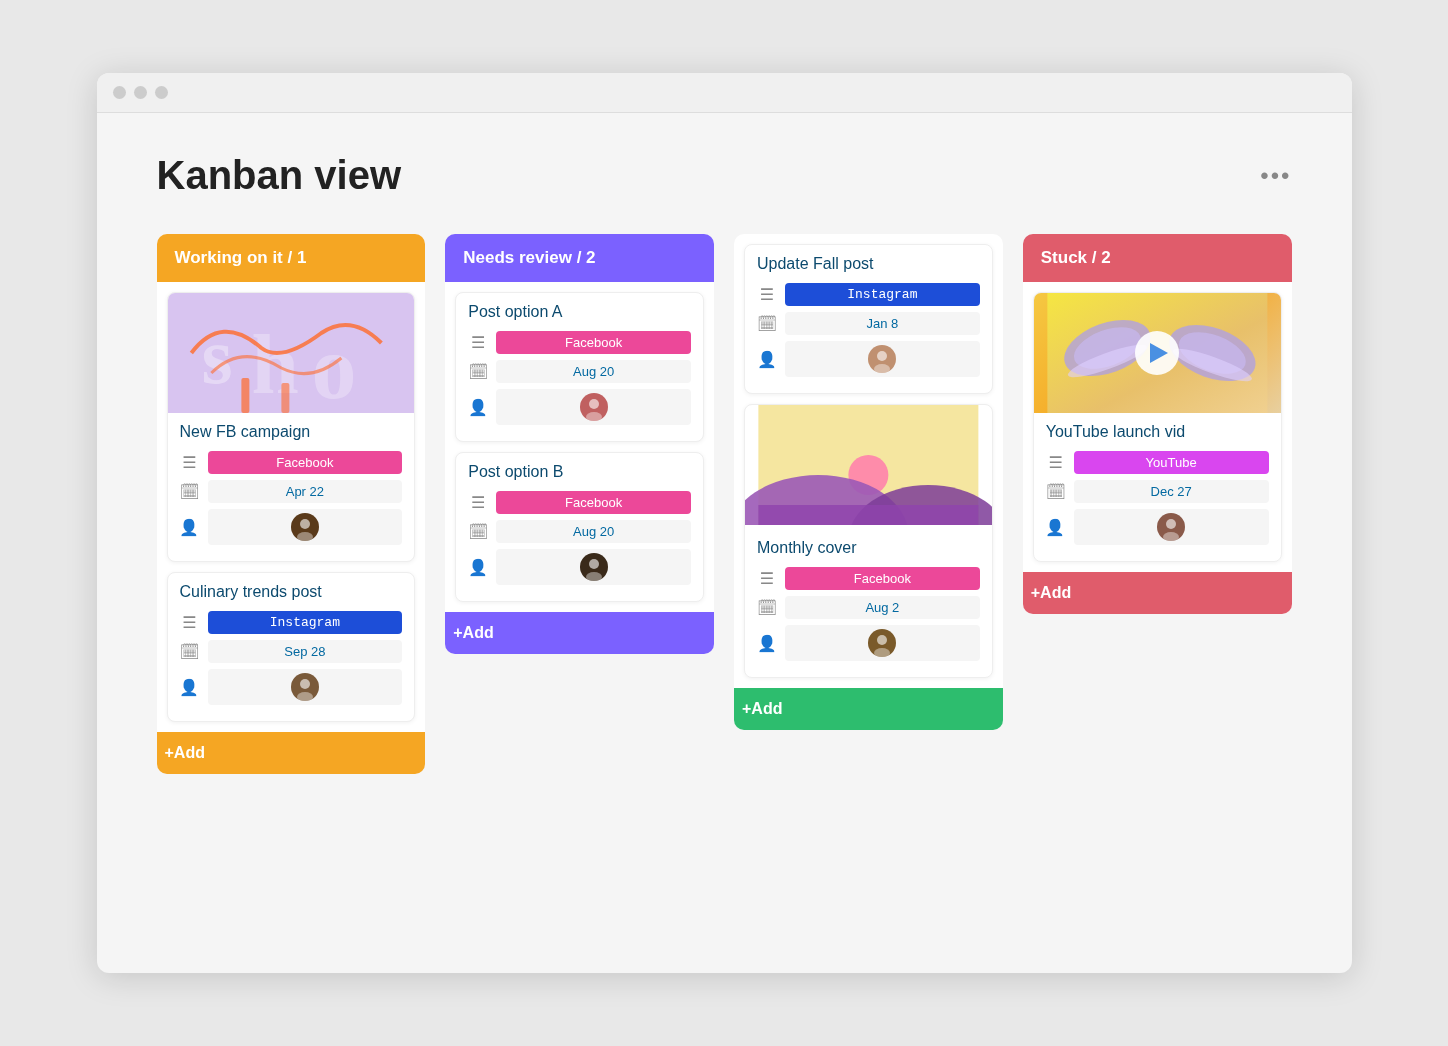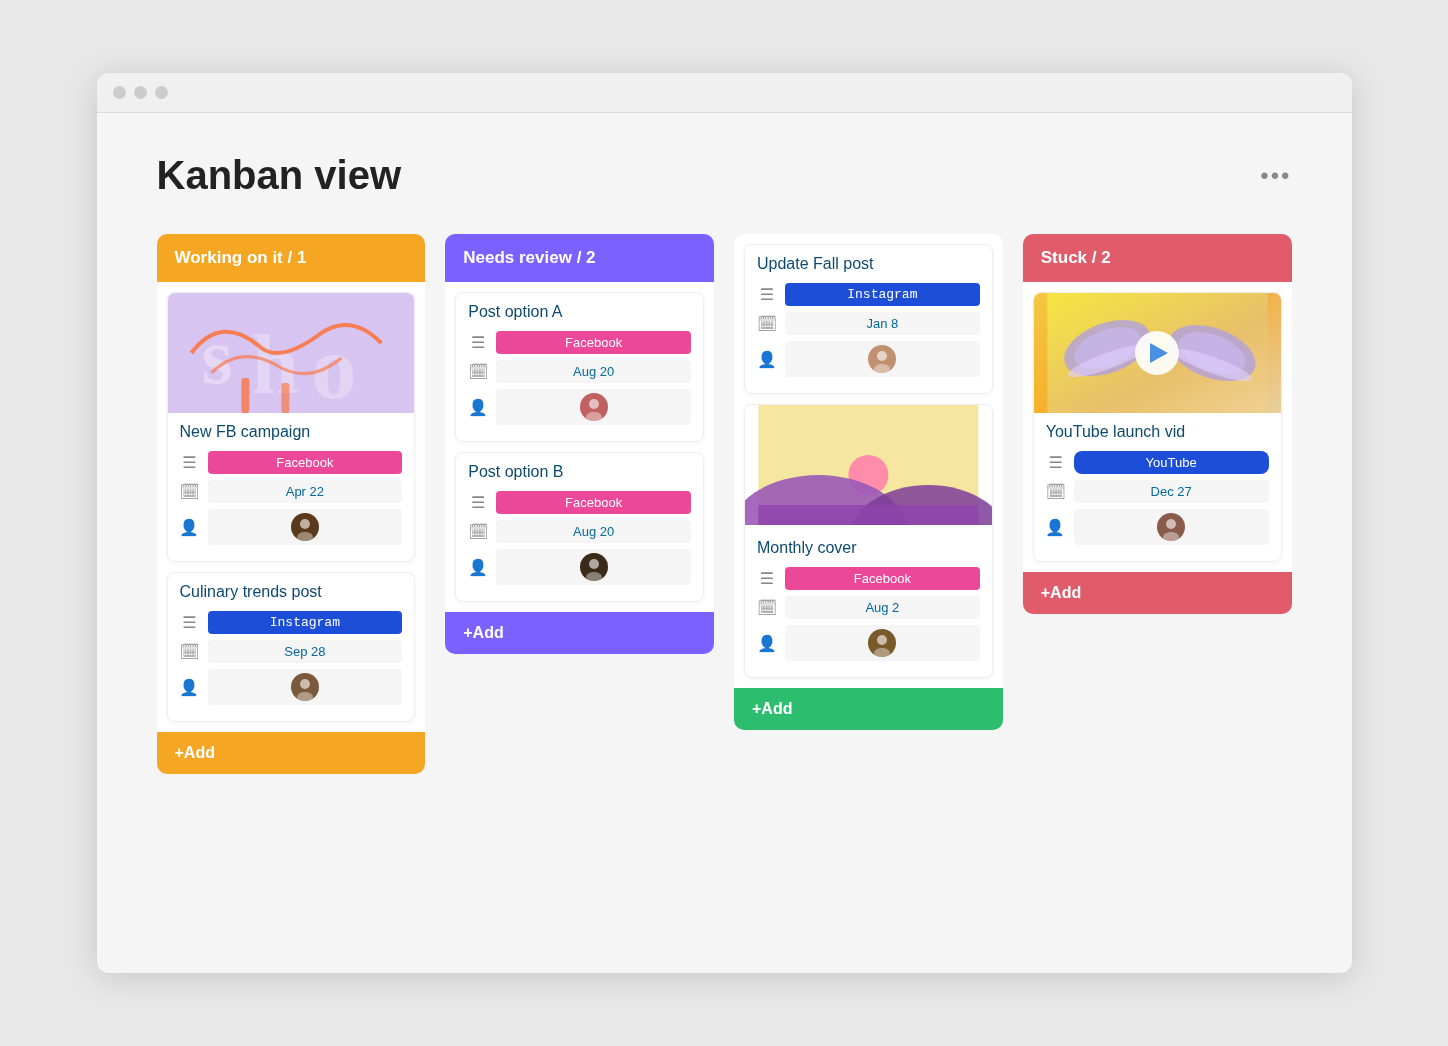--- a/index.html
+++ b/index.html
@@ -72,21 +72,21 @@
       color: #fff;
     }
     .col-body {
       background: #fff;
       padding: 10px;
       display: flex;
       flex-direction: column;
       gap: 10px;
     }
     .add-row {
-      padding: 12px 18px;
+      padding: 12px 8px;
       font-size: 16px;
       font-weight: 600;
       cursor: pointer;
     }
     
     .col-orange .col-header { background: #F5A623; }
     .col-orange .add-row { background: #F5A623; color: #fff; }
     .col-purple .col-header { background: #7B61FF; }
     .col-purple .add-row { background: #7B61FF; color: #fff; }
     .col-green .col-header { background: #2DBD6E; }
@@ -128,21 +128,21 @@
       flex: 1;
       padding: 4px 10px;
       border-radius: 4px;
       font-size: 13px;
       font-weight: 500;
       text-align: center;
       color: #fff;
     }
     .tag-facebook { background: #ec4899; }
     .tag-instagram { background: #1d4ed8; font-family: Liberation Mono, monospace; }
-    .tag-youtube { background: #1d4ed8; border-radius: 8px; }
+    .tag-youtube { background: #d946ef; }
 
     .card-date {
       flex: 1;
       text-align: center;
       font-size: 13px;
       color: #0369a1;
       background: #f5f5f5;
       border-radius: 4px;
       padding: 4px 10px;
     }

